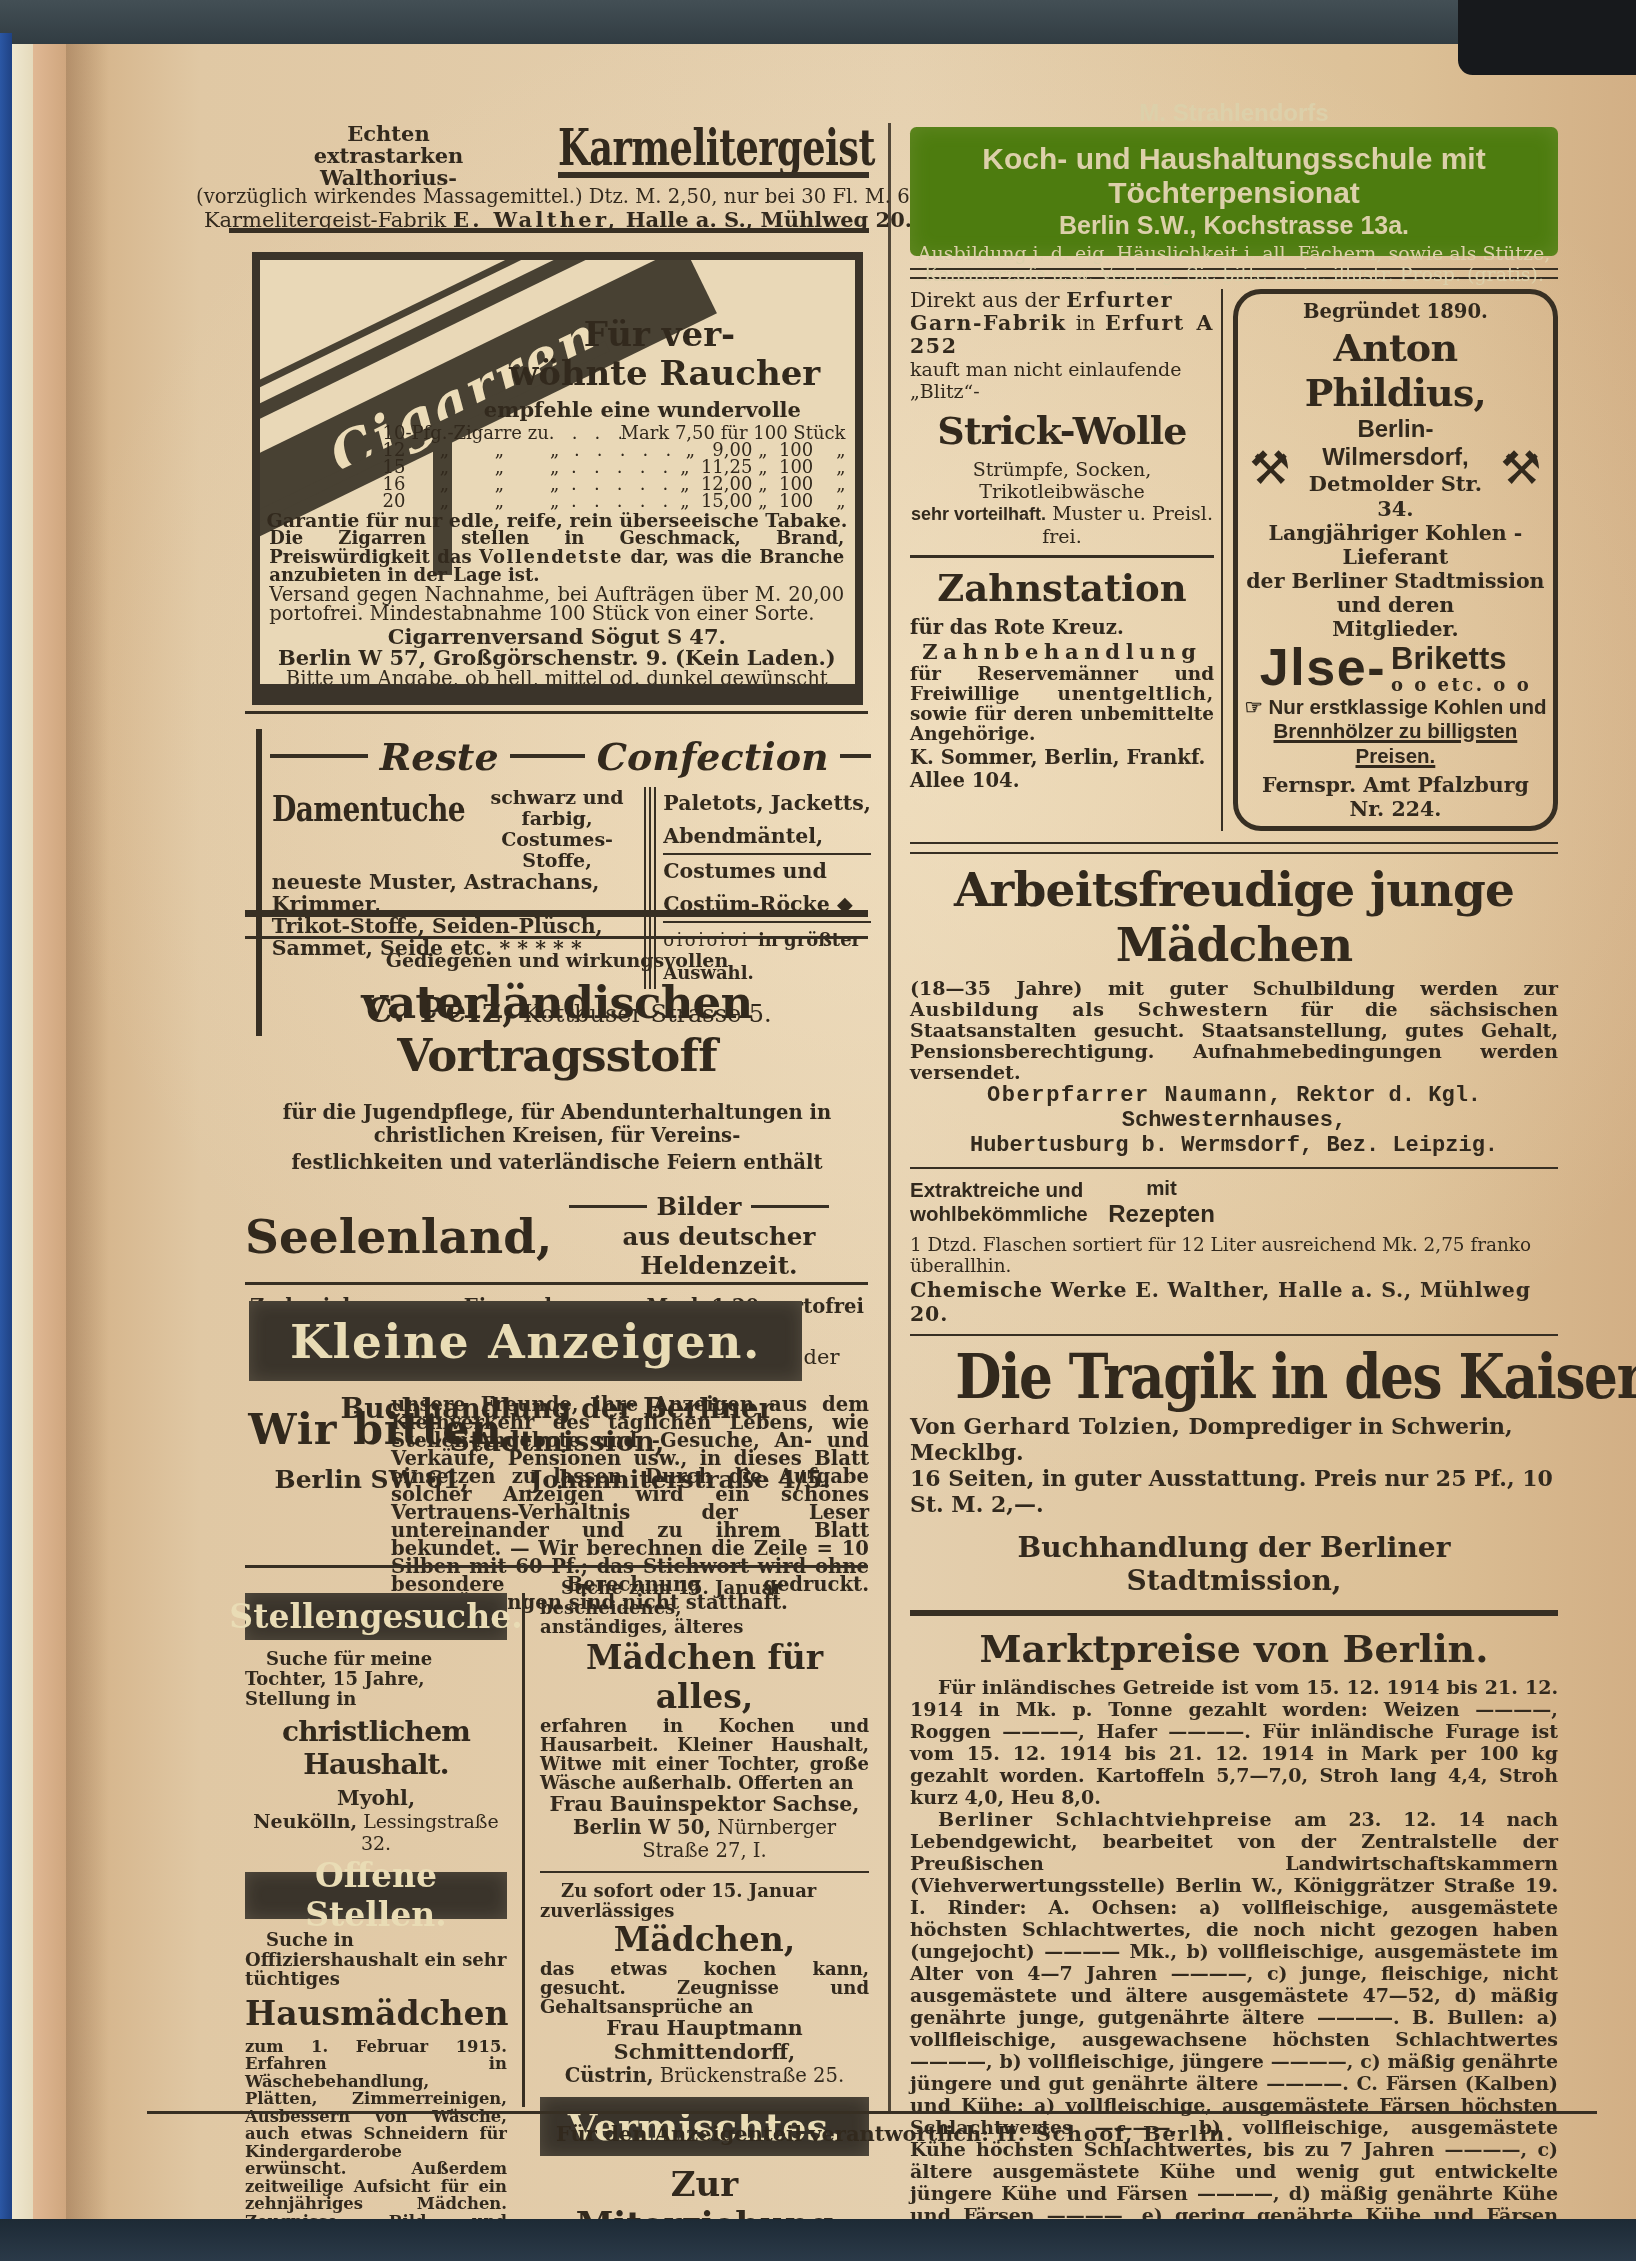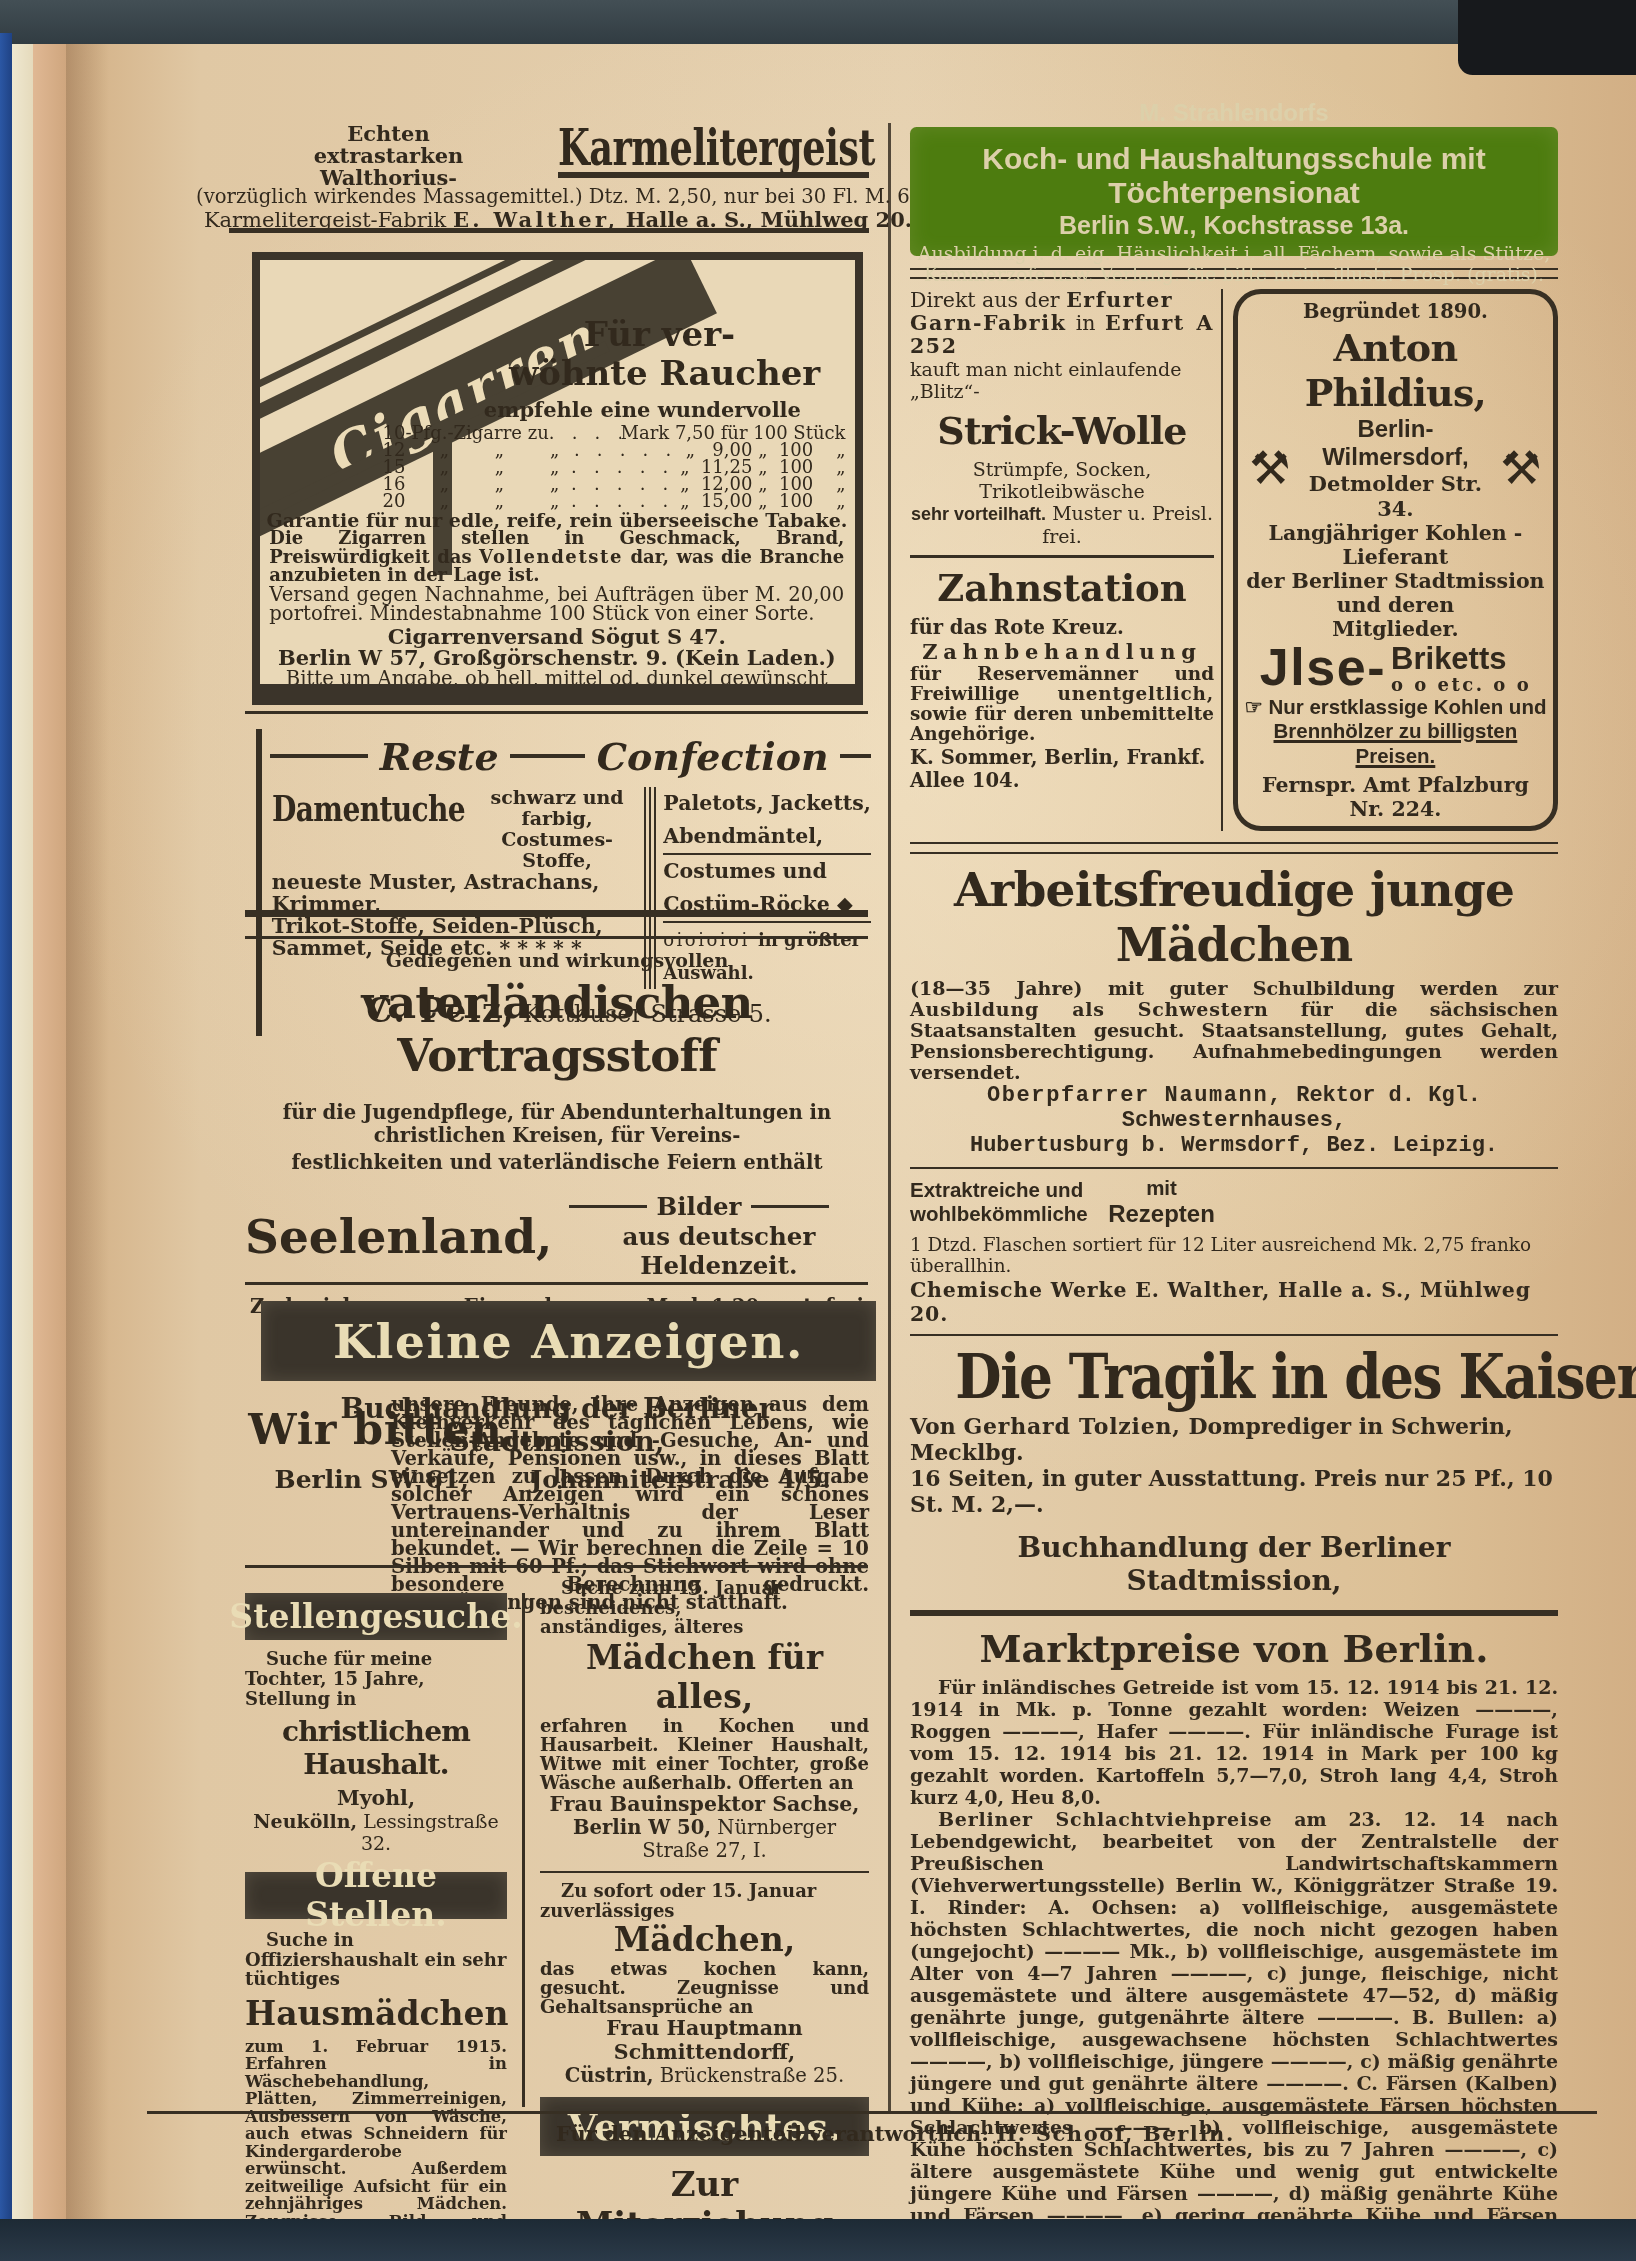--- a/index.html
+++ b/index.html
@@ -94,21 +94,21 @@
   .vt-bilderrow{display:flex;align-items:center;gap:9.8px;}
   .vt-bilderrow .hl{width:78px;height:3.3px;background:#372f23;}
   .vt-bilder{font-size:24.5px;font-weight:bold;}
   .vt-helden{font-size:24.5px;font-weight:bold;margin-top:1.6px;}
   .vt-bezug1{font-size:19.6px;font-weight:bold;margin-top:14.7px;}
   .vt-bezug2{font-size:21px;font-weight:bold;margin-top:3.3px;}
   .vt-buch1{font-size:28px;font-weight:bold;margin-top:23px;}
   .vt-buch2{display:flex;justify-content:space-between;padding:0 38px 0 29.5px;font-size:25px;font-weight:bold;margin-top:6.5px;}
   
   #ka-rule{position:absolute;left:0;top:1167px;width:623px;height:2.5px;}
-  #ka-banner{position:absolute;left:16px;top:1186px;width:615px;height:80px;font-size:47px;
+  #ka-banner{position:absolute;left:4px;top:1186px;width:553px;height:80px;font-size:47px;
     display:flex;align-items:center;justify-content:center;letter-spacing:1.6px;}
   #wb-head{position:absolute;left:3.3px;top:1289px;font-size:43px;font-weight:bold;letter-spacing:0.8px;}
   #wb-para{position:absolute;left:146px;top:1281px;width:478px;font-size:19.6px;line-height:18px;text-align:justify;font-weight:bold;}
   #wb-rule{position:absolute;left:0;top:1450px;width:623px;height:2.5px;}
   
   #subcols{position:absolute;left:0;top:1463px;width:626px;height:654px;}
   #sub-div{position:absolute;left:277px;top:14.7px;width:2.5px;height:514px;background:#372f23;}
   .subL{position:absolute;left:0;top:0;width:262px;}
   .subR{position:absolute;left:295px;top:0;width:329px;}
   .sb-banner{height:47px;display:flex;align-items:center;justify-content:center;font-size:33px;margin-top:14.7px;}

